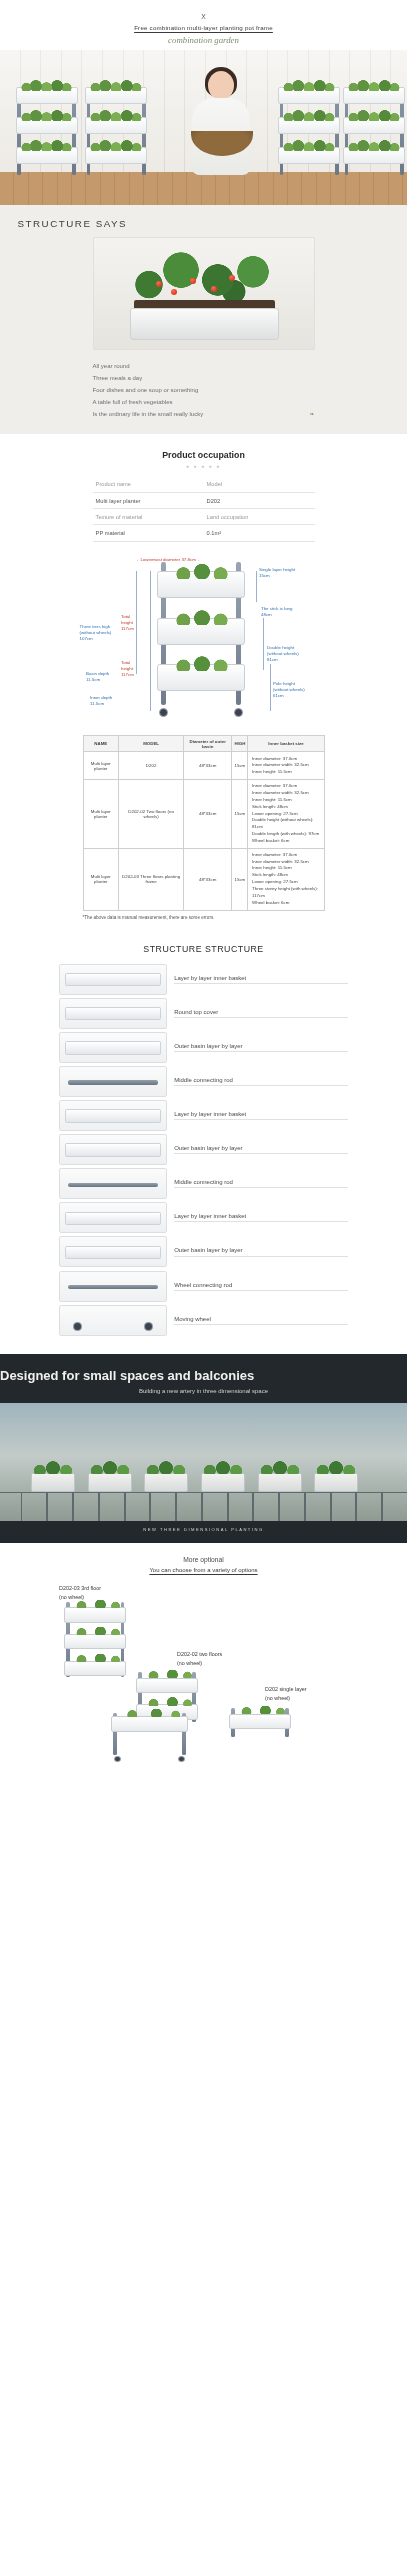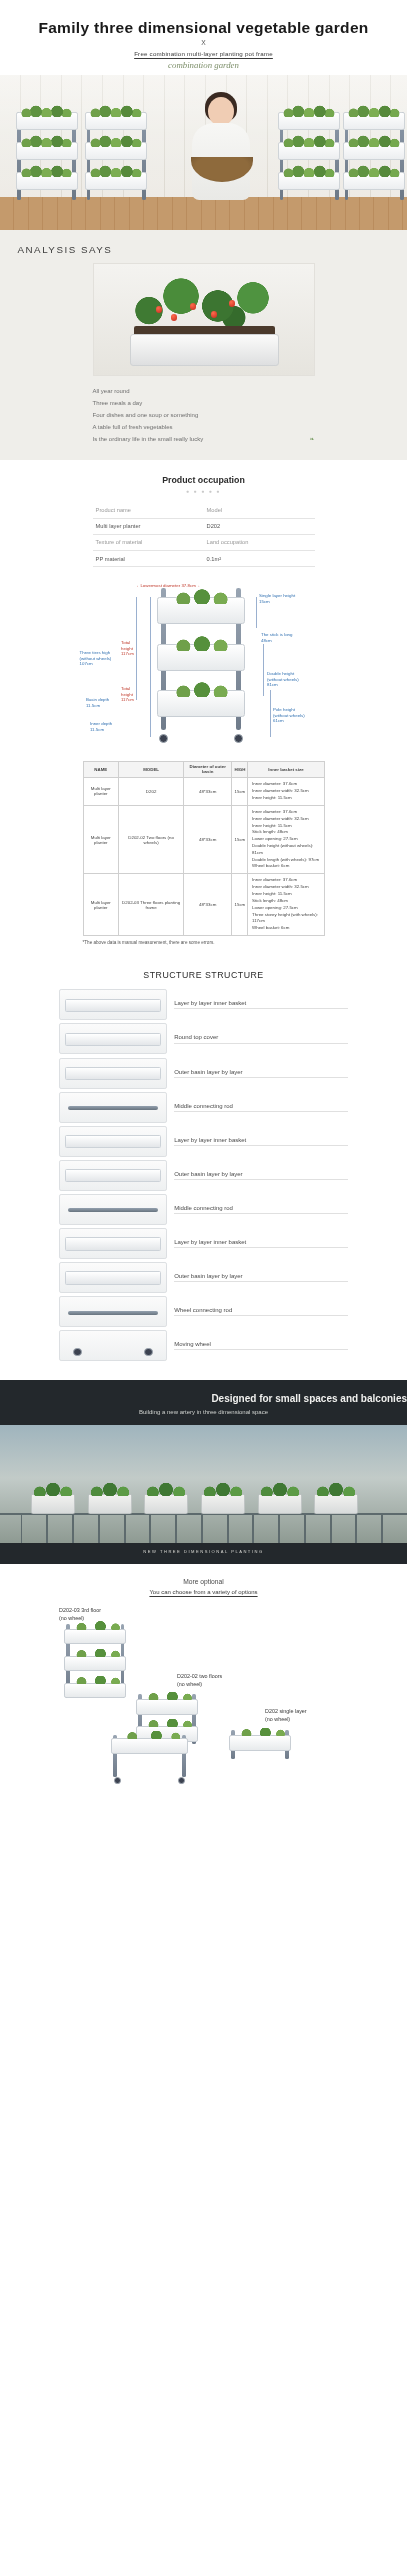--- a/index.html
+++ b/index.html
@@ -263,21 +263,21 @@
   .struct-pic .wheelpic.r { left:auto; right:13.4px; }
   .struct-label {
     font-size: 6px; color:#4a4a4a;
     border-bottom: 0.5px solid #e0e0e0; flex:1; padding-bottom:2.1px;
   }
 
   
   .dark {
     background:#23282c; color:#f0f0ee; padding: 13.4px 0 0 0; margin-top: 10.3px;
   }
-  .dark h2 { text-align:right; font-size:10px; font-weight:bold; margin:0 0 5.2px 0; }
+  .dark h2 { text-align:left; font-size:13px; font-weight:bold; margin:0 0 5.2px 0; }
   .dark .sub { text-align:center; font-size:6px; color:#cfd2cf; margin-bottom:9.3px; }
   .balcony {
     position:relative; height: 118px; overflow:hidden;
     background: linear-gradient(180deg,#9fb4bd 0%, #c2cbc8 45%, #8e9a92 100%);
   }
   .balcony .rail {
     position:absolute; left:0; right:0; bottom:28px; height:1.5px; background:#5d6a6d;
   }
   .balcony .baluster {
     position:absolute; bottom:0; width:1.5px; height:29px; background:#5d6a6d;
@@ -330,21 +330,20 @@
       radial-gradient(circle at 88% 75%, #79ab51 0 4.1px, transparent 4.6px);
   }
   .footer-pad { height: 20.6px; }
 </style>
 </head>
 <body>
 
 <div class="page">
 
   <section class="hero">
-    <h1>Family three dimensional vegetable garden</h1>
     <div class="xmark">X</div>
     <div class="subline">Free combination multi-layer planting pot frame</div>
     <div class="script">combination garden</div>
 
     <div class="photo hero-photo">
       <div class="sky"></div>
       <div class="wallpanel"></div>
       <div class="floor"></div>
 
       <div class="cart" style="left:15.5px;">
@@ -403,21 +402,21 @@
       <div class="woman">
         <div class="hair"></div>
         <div class="head"></div>
         <div class="body"></div>
         <div class="basket"></div>
       </div>
     </div>
   </section>
 
   <section class="designer">
-    <h2>ANALYSIS SAYS</h2>
+    <h2>STRUCTURE SAYS</h2>
     <div class="designer-photo">
       <div class="bg"></div>
       <div class="bush"></div>
       <div class="tomato" style="left:62px; bottom:62px;"></div>
       <div class="tomato" style="left:77px; bottom:54px;"></div>
       <div class="tomato" style="left:96px; bottom:65px;"></div>
       <div class="tomato" style="left:117px; bottom:57px;"></div>
       <div class="tomato" style="left:135px; bottom:68px;"></div>
       <div class="soil"></div>
       <div class="planter"></div>

